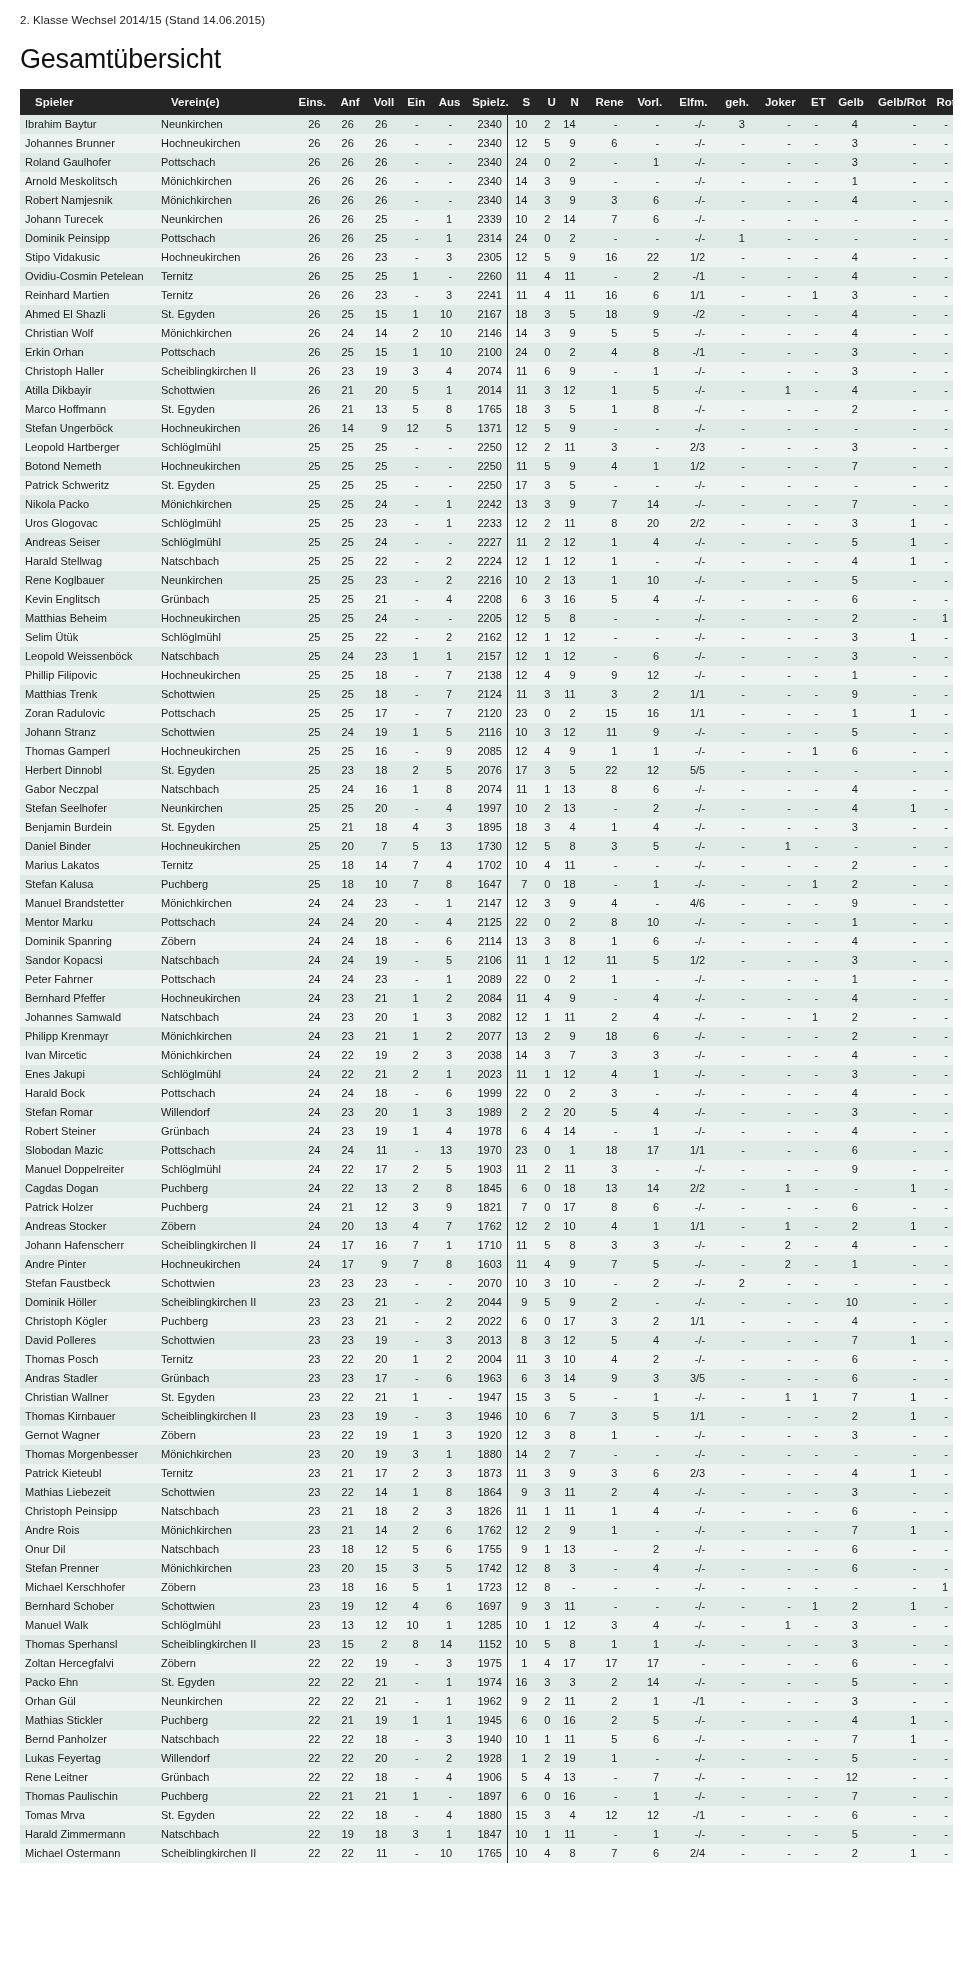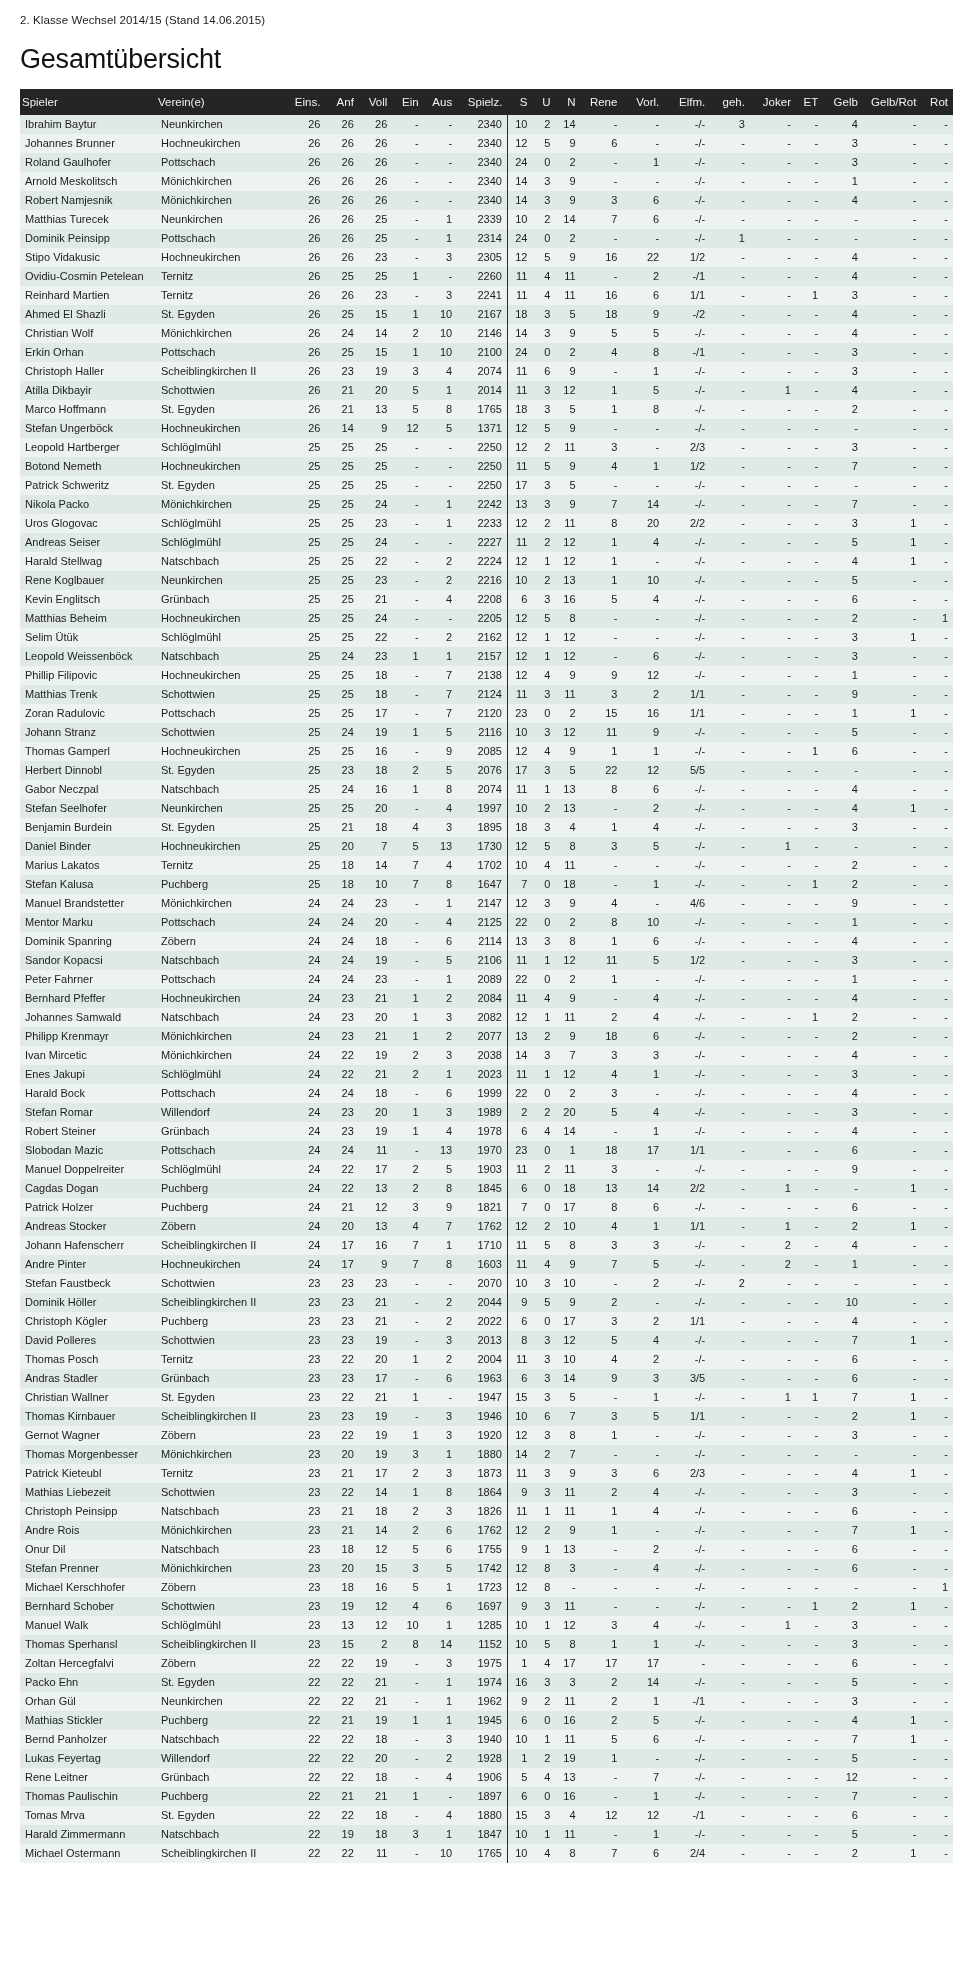--- a/index.html
+++ b/index.html
@@ -35,23 +35,23 @@
   table.grid {
     border-collapse: collapse;
     width: 933px;
     margin: 0 0 0 6px;
     font-size: 11px;
     table-layout: fixed;
   }
   table.grid thead th {
     background: #252525;
     color: #f2f2f2;
-    font-weight: normal;
+    font-weight: bold;
     font-size: 11.5px;
-    padding: 4px 5px 5px 2px;
+    padding: 4px 5px 5px 15px;
     text-align: right;
     white-space: nowrap;
     height: 17px;
     vertical-align: middle;
   }
   table.grid thead th.l {
     text-align: left;
   }
   table.grid tbody td {
     padding: 2px 5px 2px 5px;
@@ -253,21 +253,21 @@
           <td>6</td>
           <td>-/-</td>
           <td>-</td>
           <td>-</td>
           <td>-</td>
           <td>4</td>
           <td>-</td>
           <td>-</td>
         </tr>
         <tr>
-          <td class="l">Matthias Turecek</td>
+          <td class="l">Johann Turecek</td>
           <td class="l">Neunkirchen</td>
           <td>26</td>
           <td>26</td>
           <td>25</td>
           <td>-</td>
           <td>1</td>
           <td>2339</td>
           <td class="sep">10</td>
           <td>2</td>
           <td>14</td>

